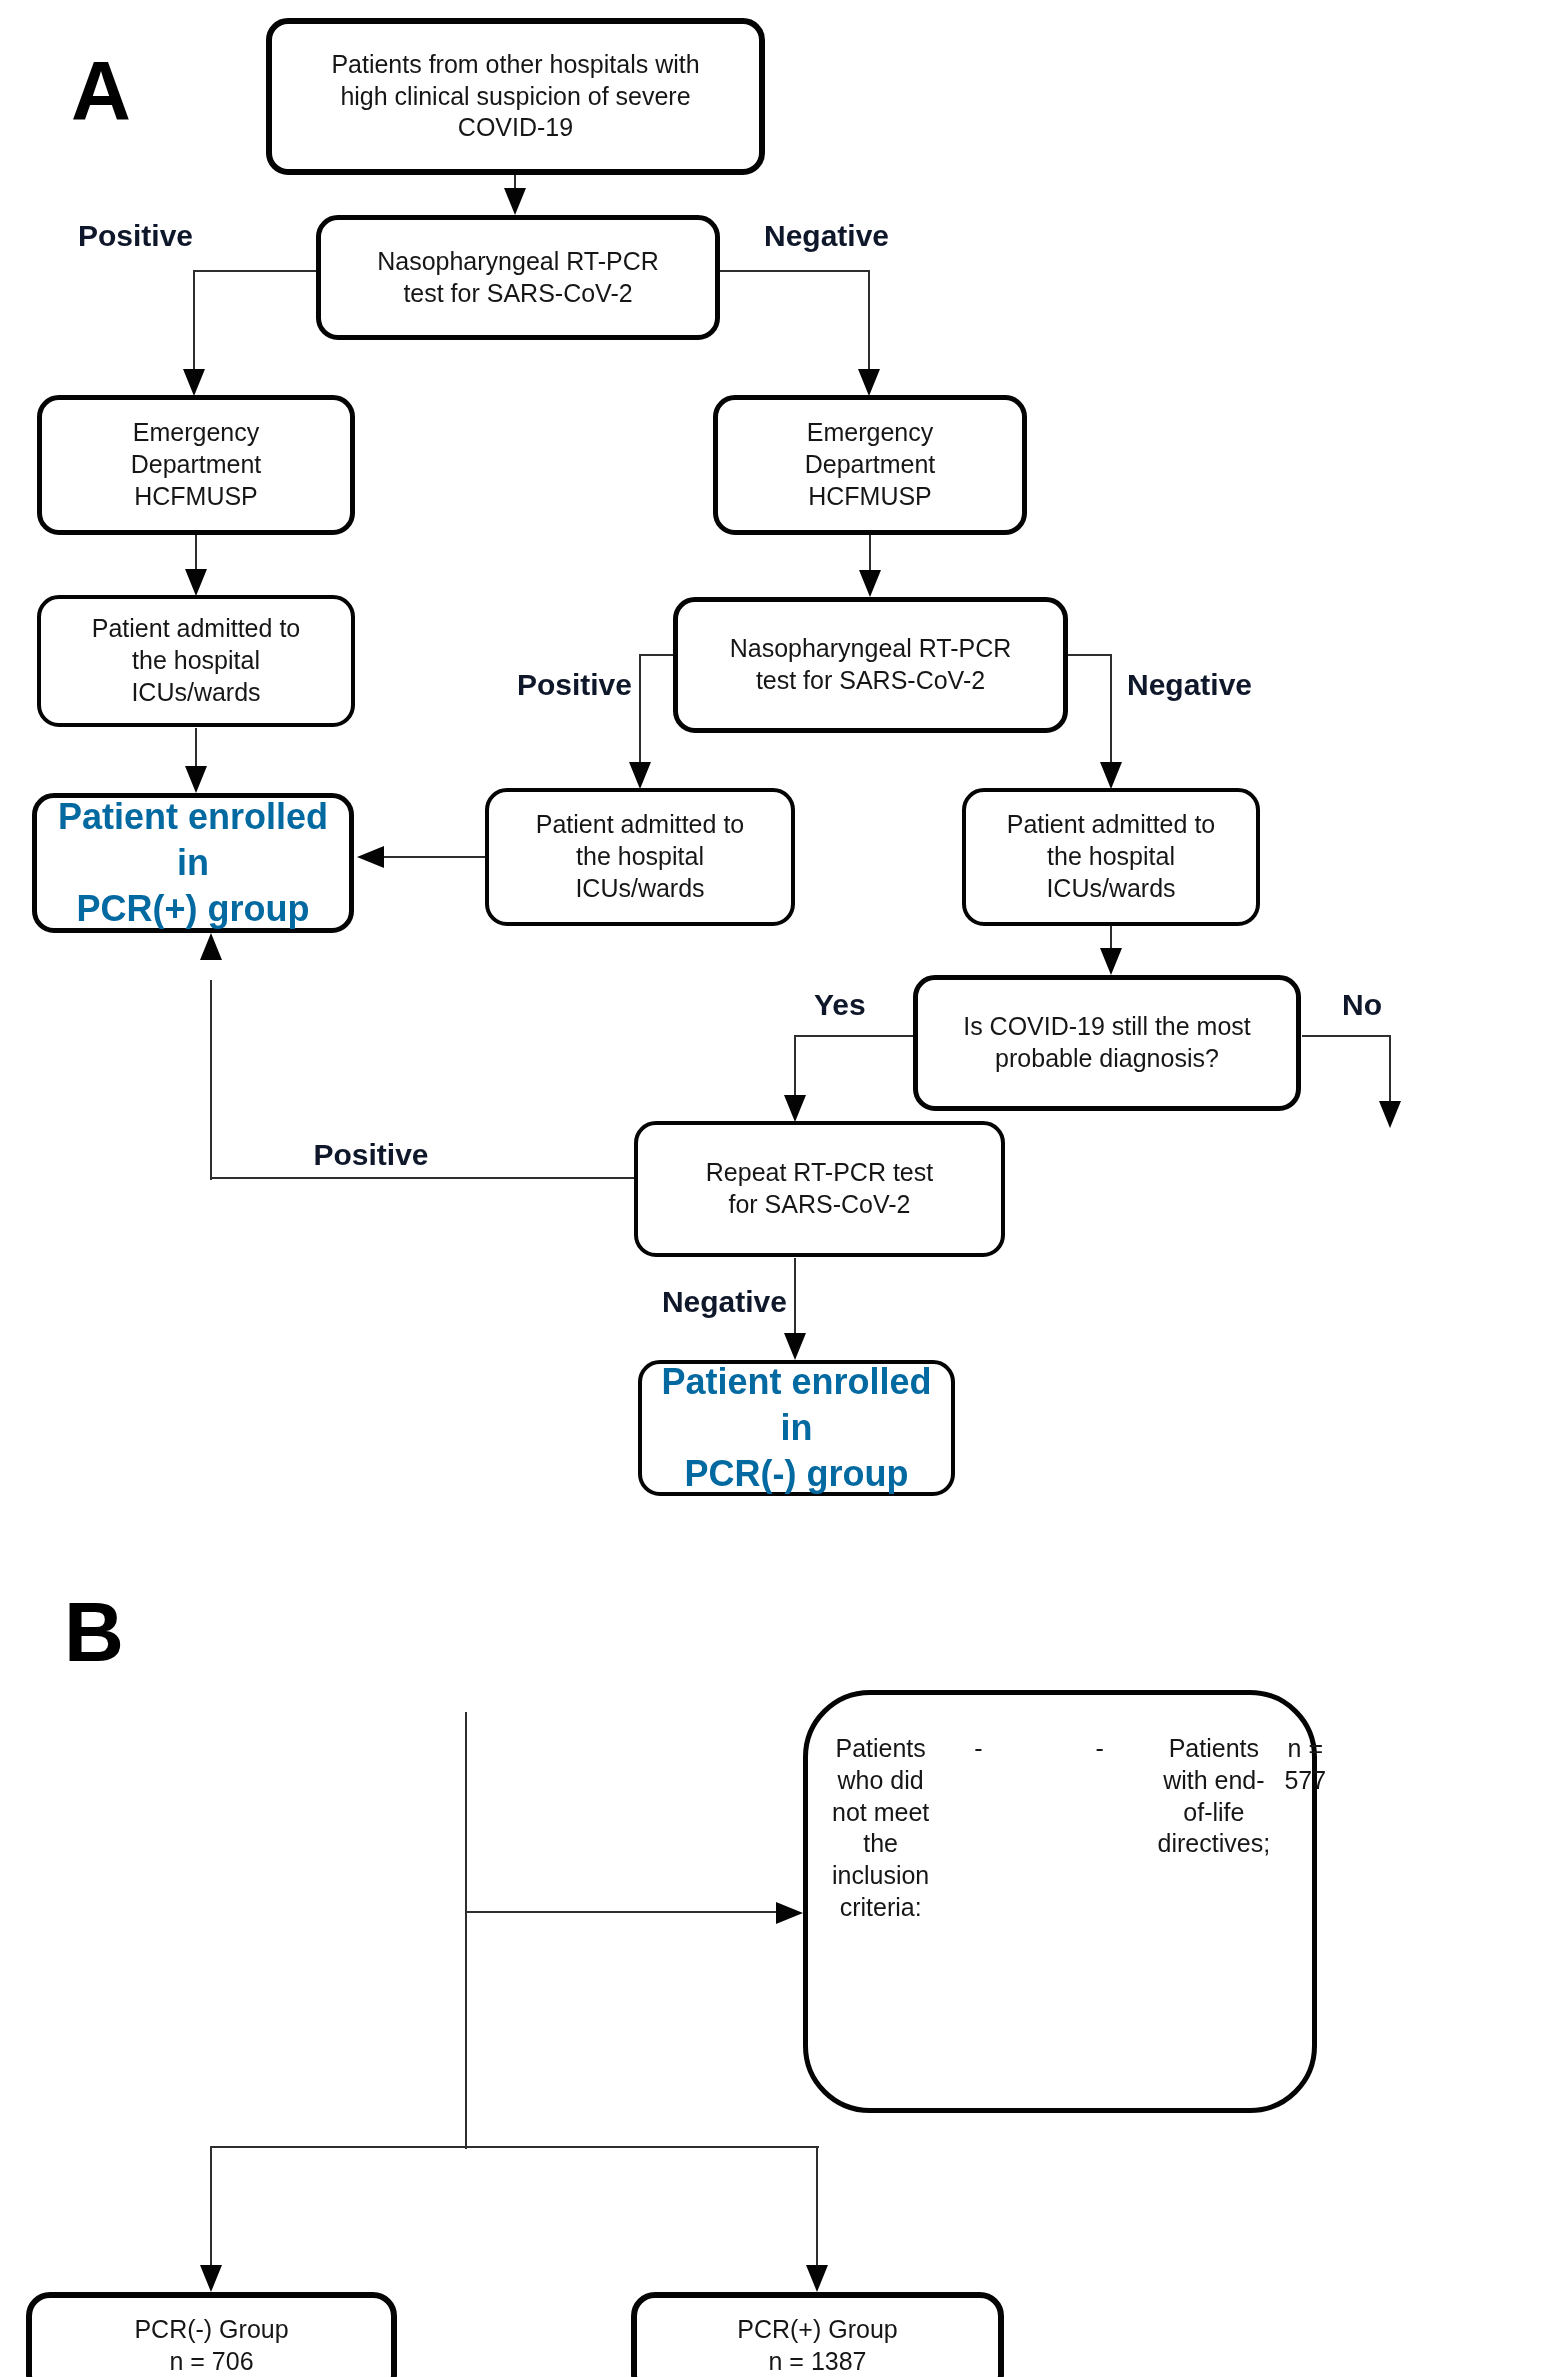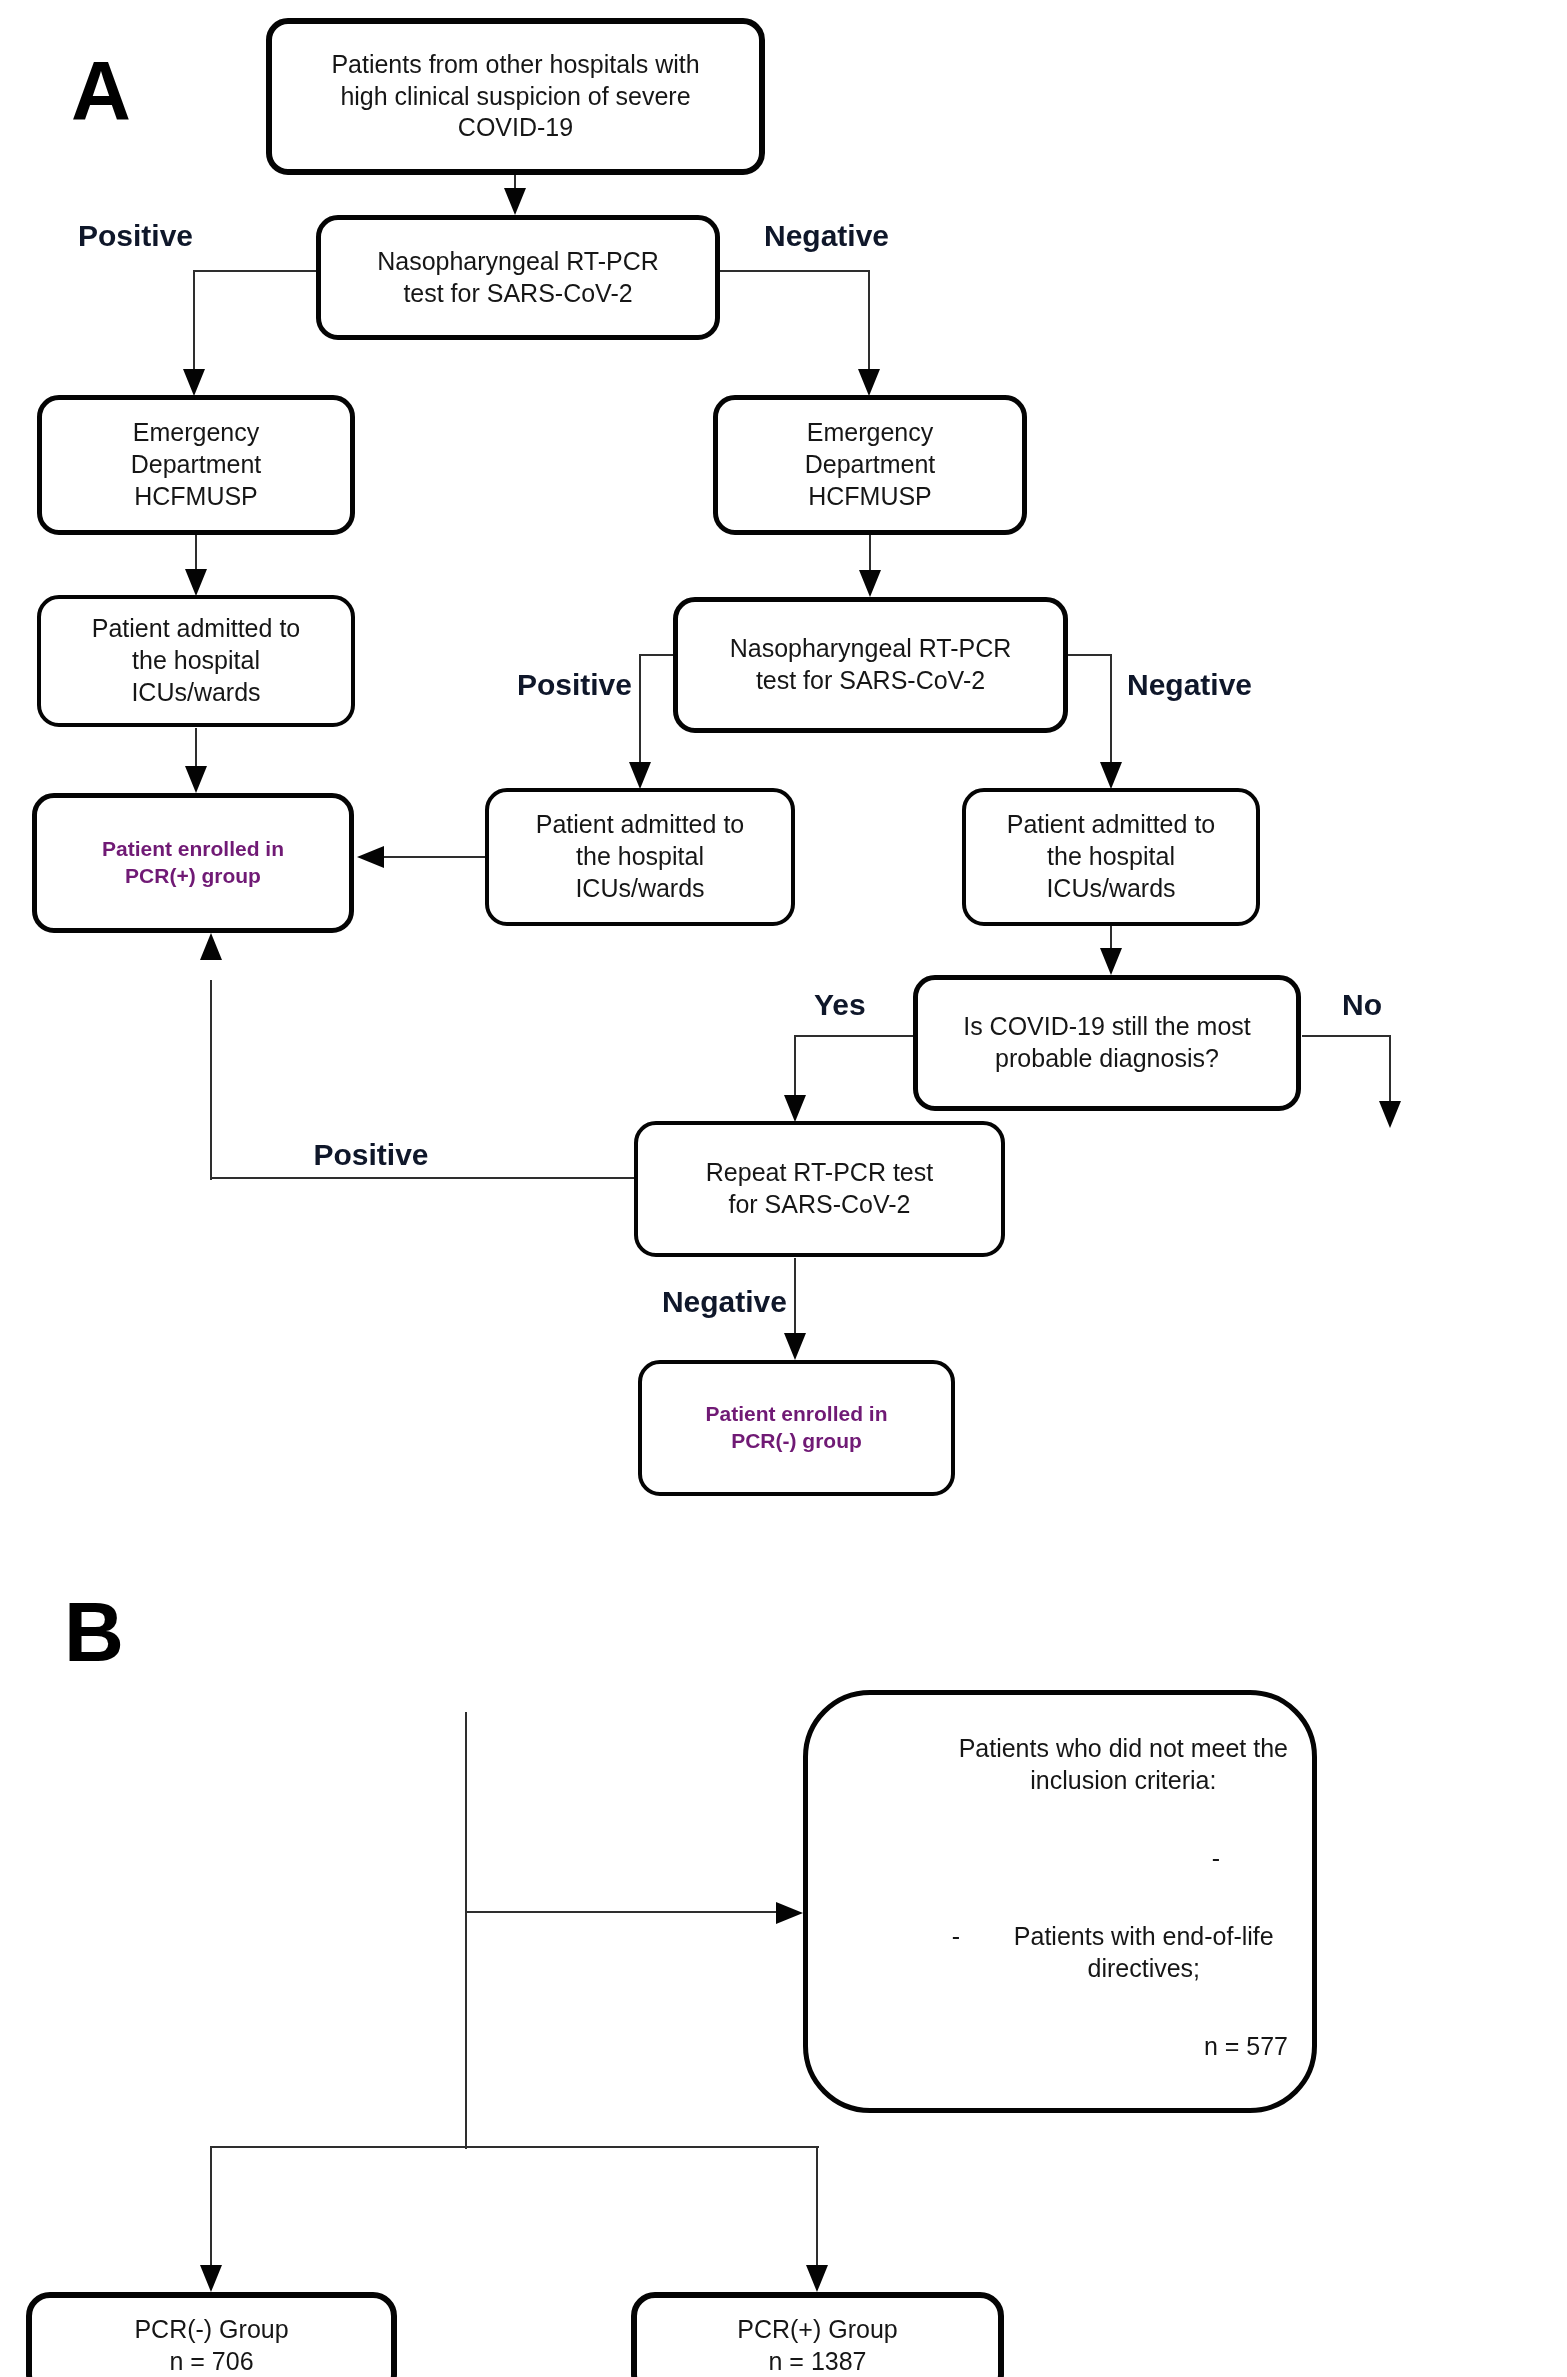--- a/index.html
+++ b/index.html
@@ -28,21 +28,21 @@
     font-size: 25px;
     line-height: 1.27;
     color: #161616;
     white-space: pre-line;
     padding: 4.8px 14.3px;
     z-index: 3;
   }
   .b9  { border-width: 4.3px; }
   .b11 { border-width: 5.2px; }
   .b13 { border-width: 6.7px; }
-  .boldtxt { font-weight: bold; font-size: 21px; color: #701a75; }
+  .boldtxt { font-weight: bold; font-size: 36px; color: #0369a1; }
   .panel-letter {
     position: absolute;
     font-size: 83px;
     font-weight: bold;
     color: #000;
     z-index: 3;
     line-height: 1;
   }
   .edge-label {
     position: absolute;
@@ -60,25 +60,25 @@
     background: #2e2e2e;
     z-index: 2;
   }
   .ah { position: absolute; width: 0; height: 0; z-index: 2; }
   .ah-down  { border-left: 11px solid transparent; border-right: 11px solid transparent; border-top: 27px solid #040404; }
   .ah-up    { border-left: 11px solid transparent; border-right: 11px solid transparent; border-bottom: 27px solid #040404; }
   .ah-left  { border-top: 11px solid transparent; border-bottom: 11px solid transparent; border-right: 27px solid #040404; }
   .ah-right { border-top: 11px solid transparent; border-bottom: 11px solid transparent; border-left: 27px solid #040404; }
   
   #excl-box {
-    flex-direction: column;
+    flex-direction: row;
     justify-content: space-between;
     border-radius: 67px;
     padding: 38px 24px 45px 24px;
-    align-items: flex-end;
+    align-items: flex-start;
   }
   .excl-title { text-align: center; white-space: pre-line; }
   .bullet { display: flex; align-items: flex-start; padding: 0 14.3px 0 45px; }
   .bullet .dash { width: 62px; flex: none; text-align: left; }
   .bullet .btext { flex: 1; text-align: center; white-space: pre-line; }
   .excl-n { text-align: center; }
   .stack { display: flex; flex-direction: column; align-items: center; }
 </style>
 </head>
 <body>

